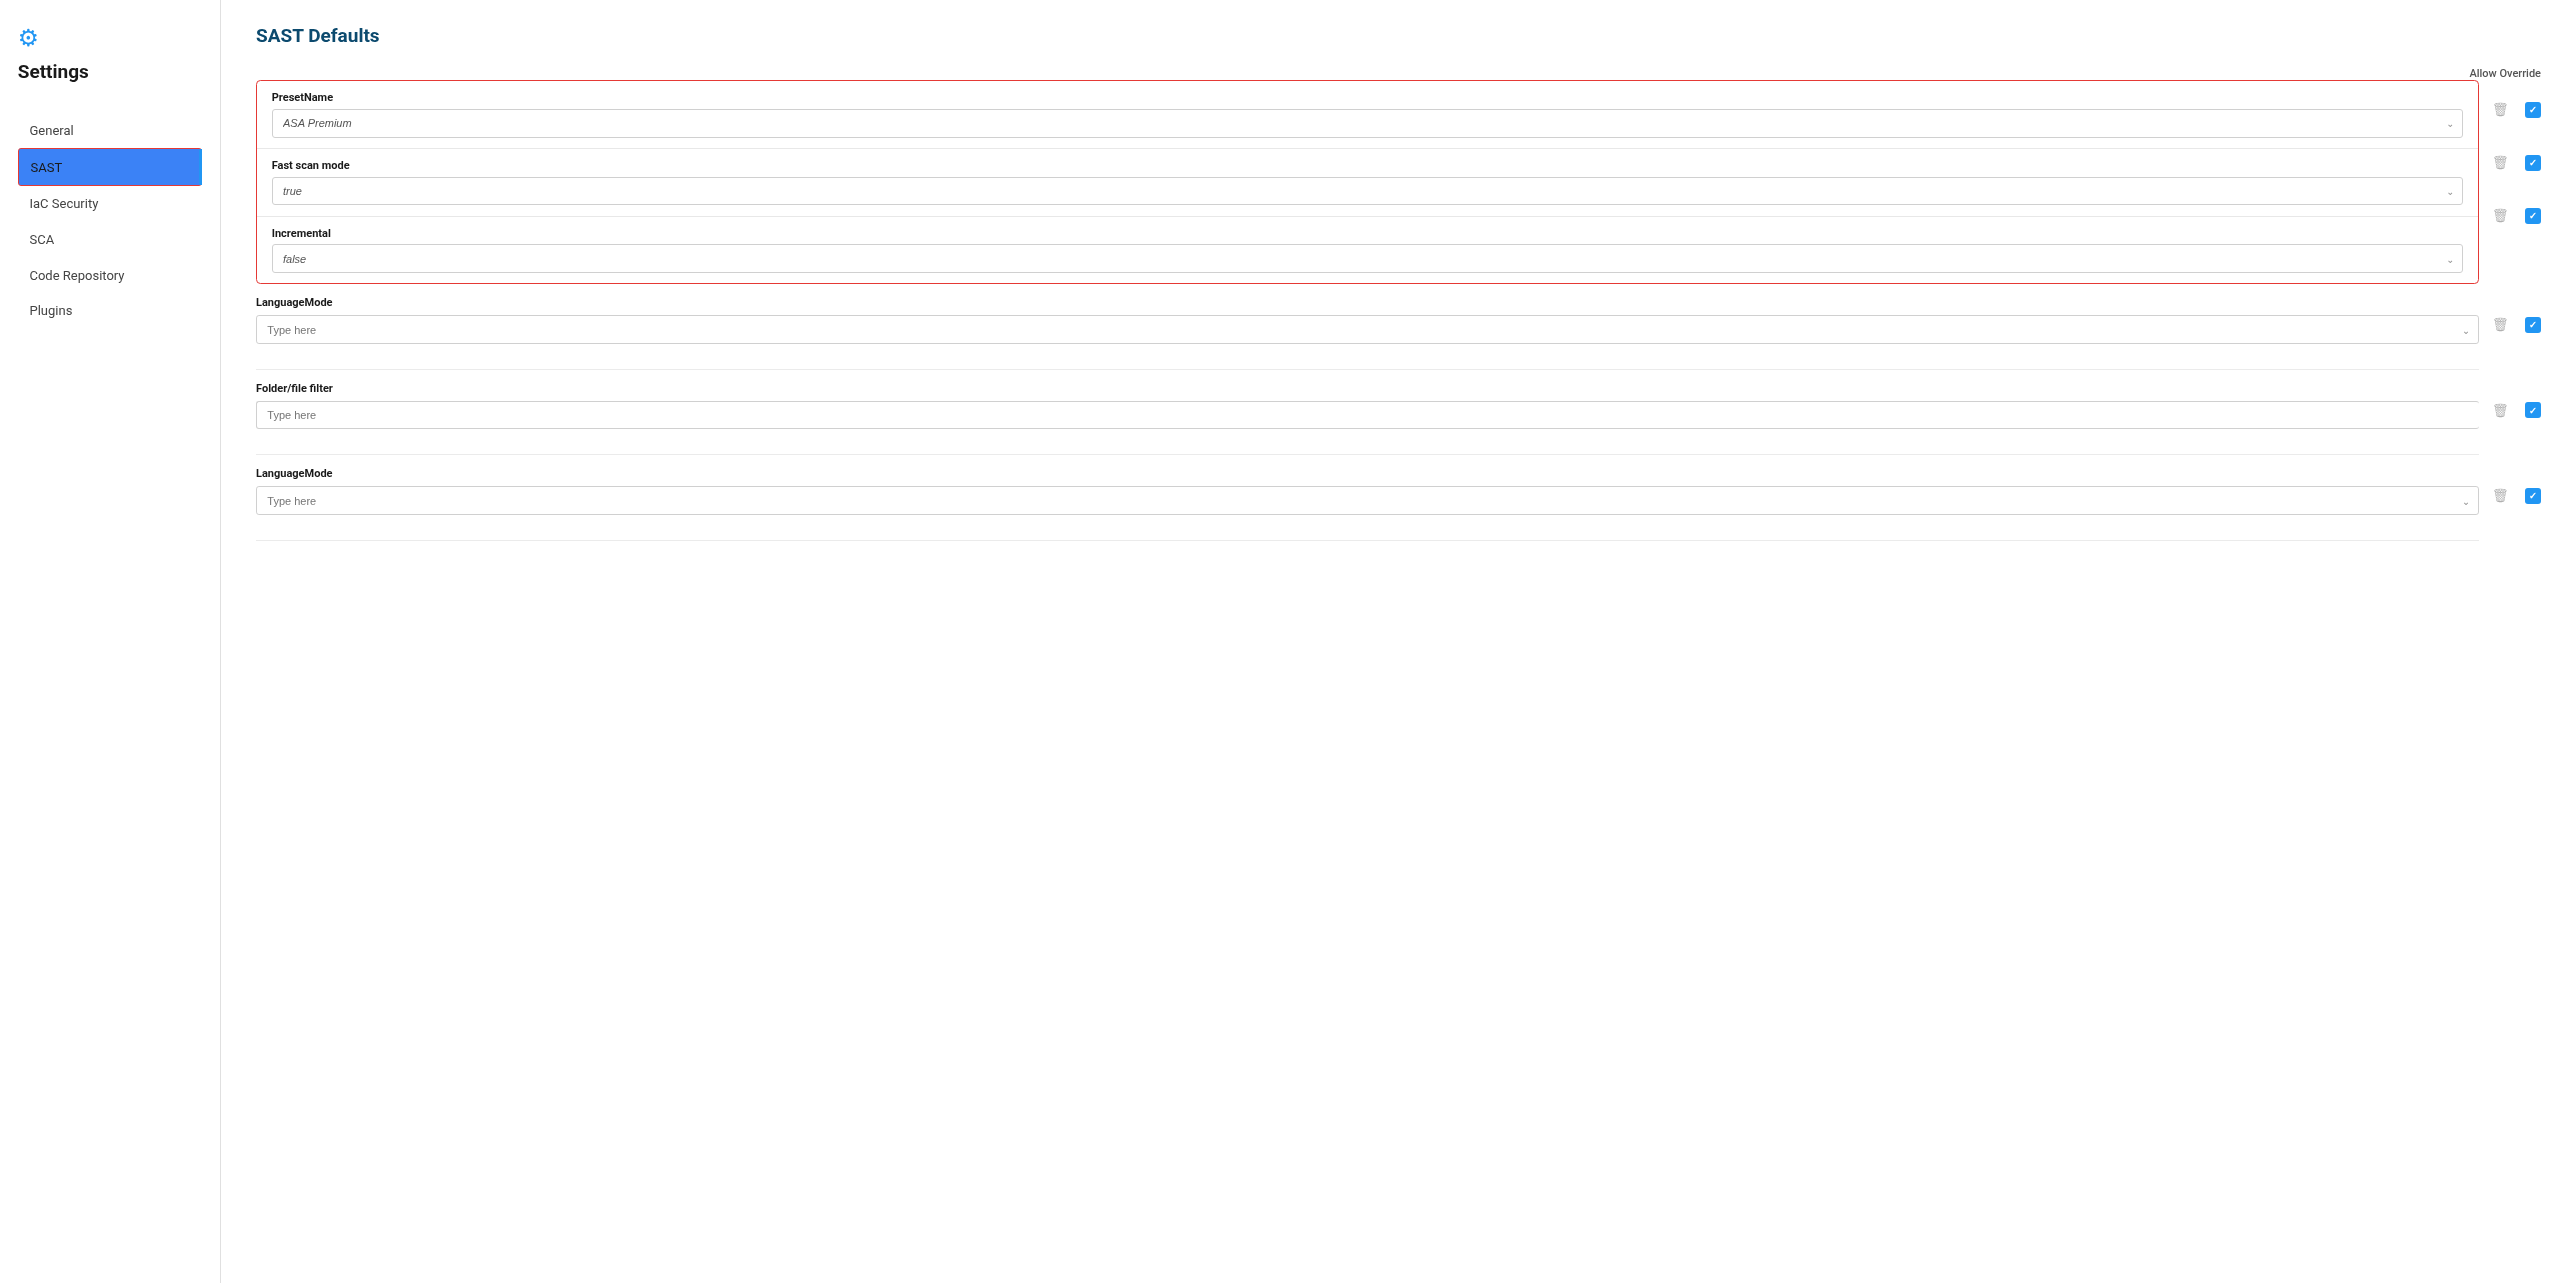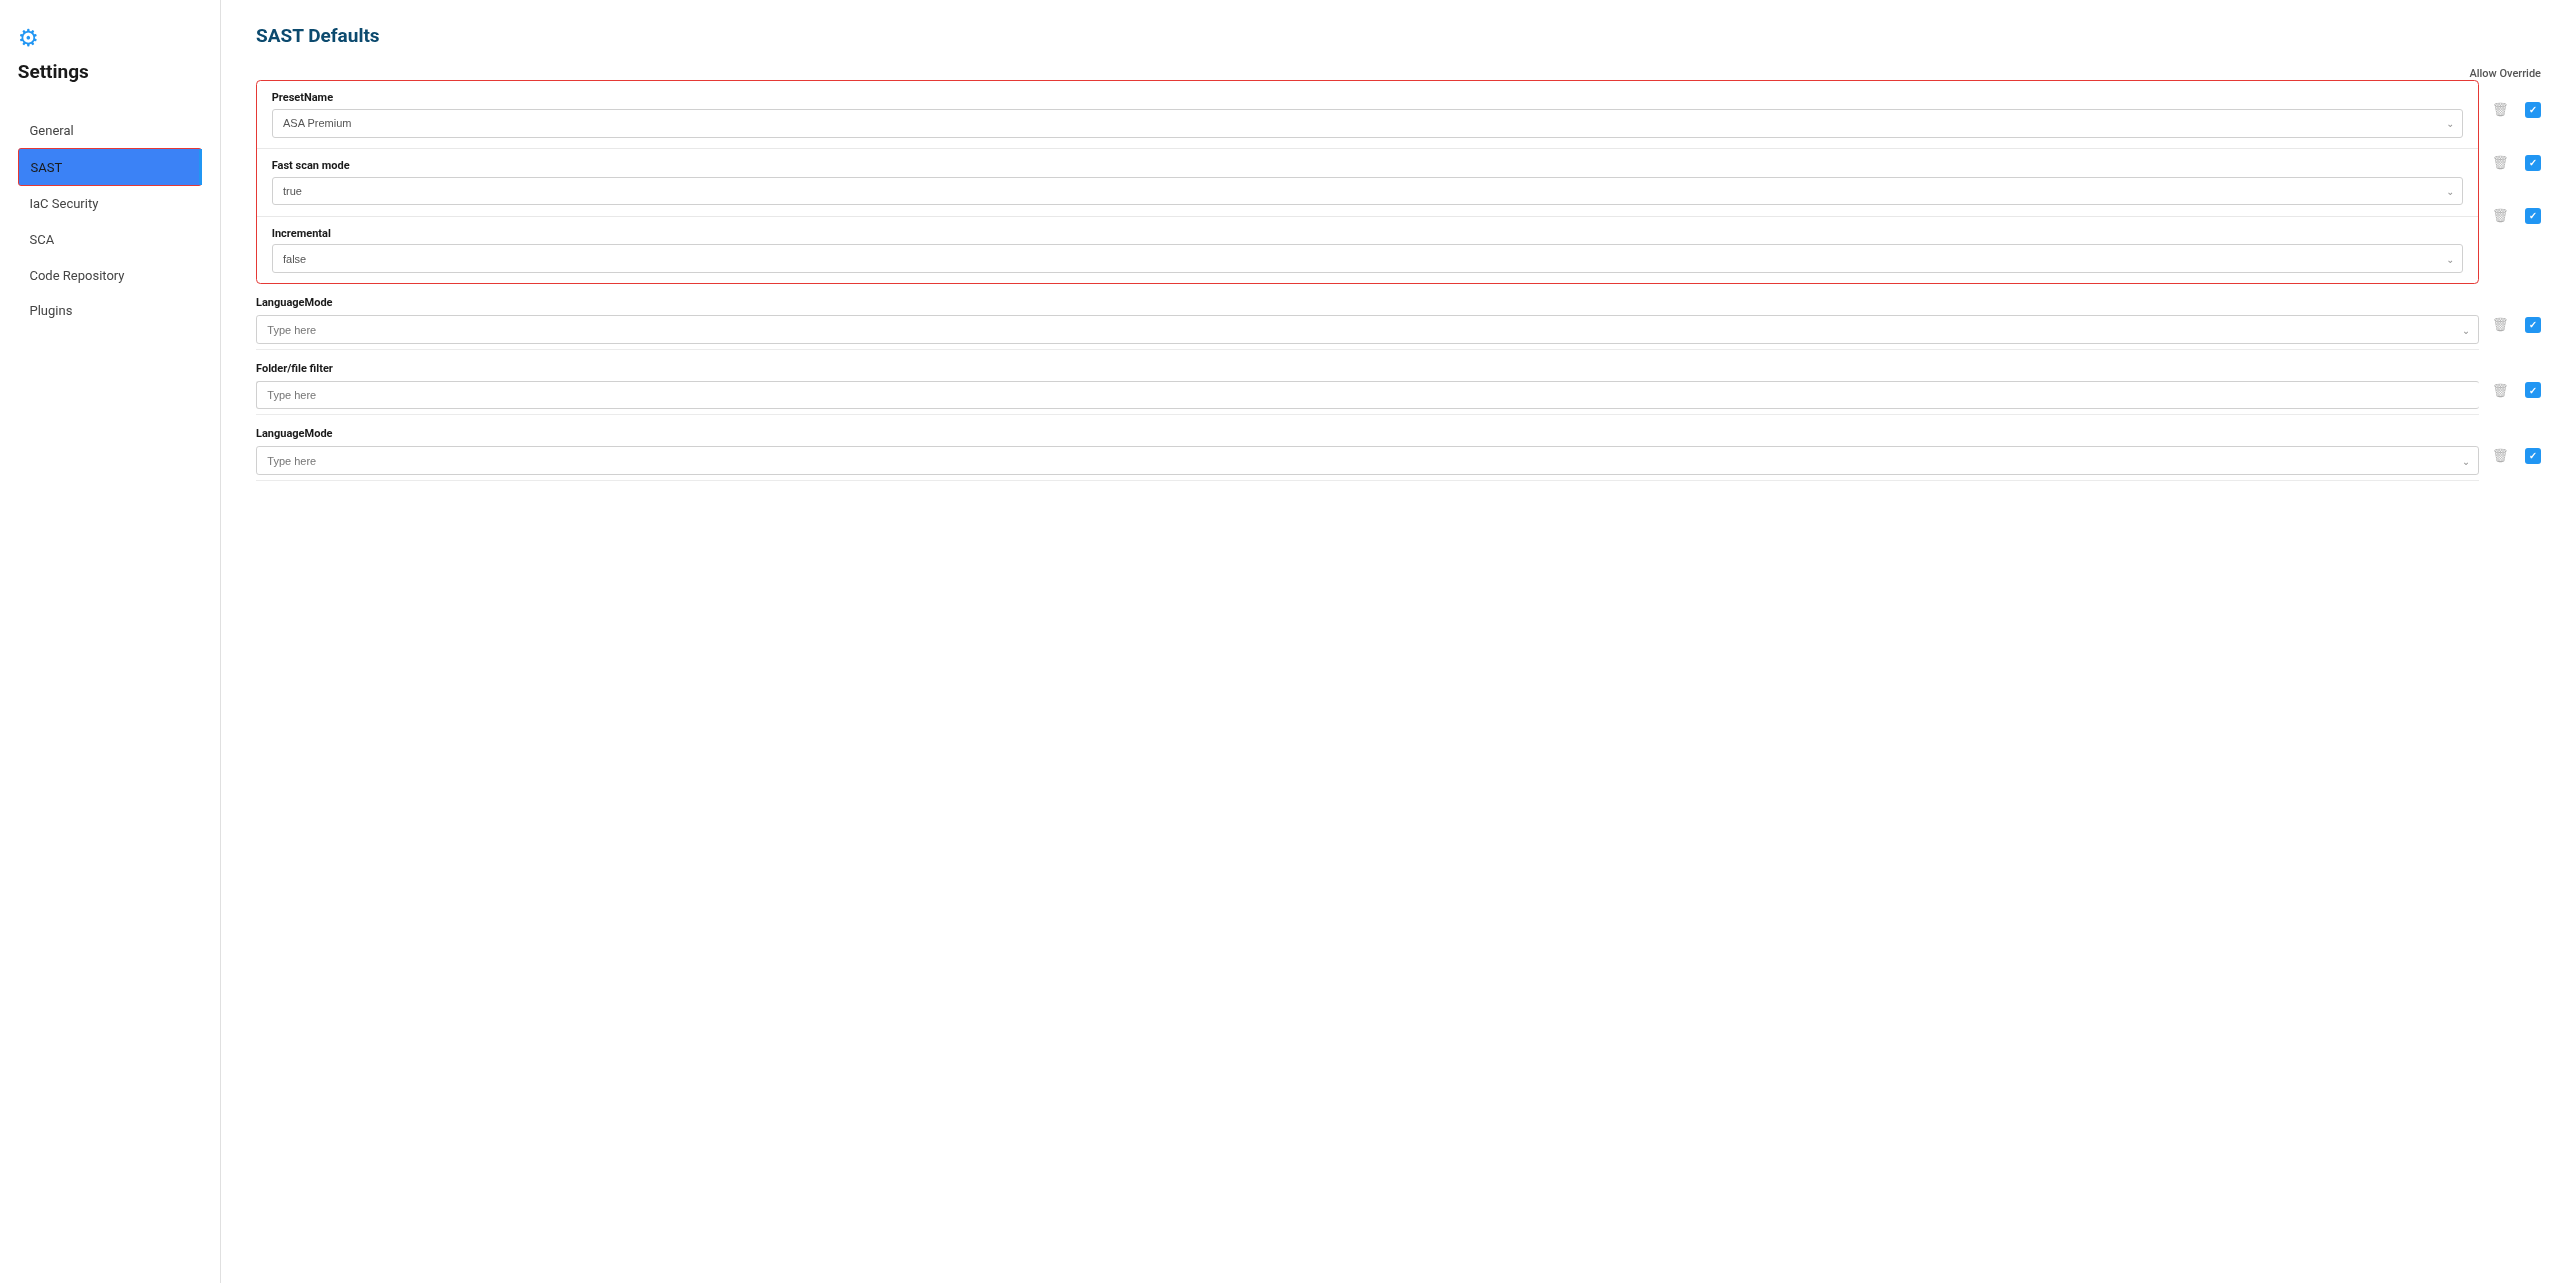--- a/index.html
+++ b/index.html
@@ -157,20 +157,21 @@
 
     .rr-input {
       width: 100%;
       border: 0.7px solid #d0d0d0;
       border-radius: 3px;
       padding: 7.4px 26.5px 7.4px 10.3px;
       font-size: 11px;
       color: #555;
       background: #fff;
       appearance: none;
+      font-style: italic;
     }
 
     .rr-chevron {
       position: absolute;
       right: 8.8px;
       top: 50%;
       transform: translateY(-50%);
       color: #999;
       font-size: 9.6px;
     }
@@ -183,21 +184,21 @@
     .or-label {
       font-size: 11px;
       font-weight: 700;
       color: #1a1a1a;
       padding: 11.8px 0 5.9px 0;
     }
 
     .or-body {
       display: flex;
       align-items: center;
-      padding-bottom: 5px;
+      padding-bottom: 25px;
       border-bottom: 0.7px solid #ebebeb;
       gap: 10.3px;
     }
 
     .or-input-wrap {
       flex: 1;
       position: relative;
     }
 
     .or-input {

